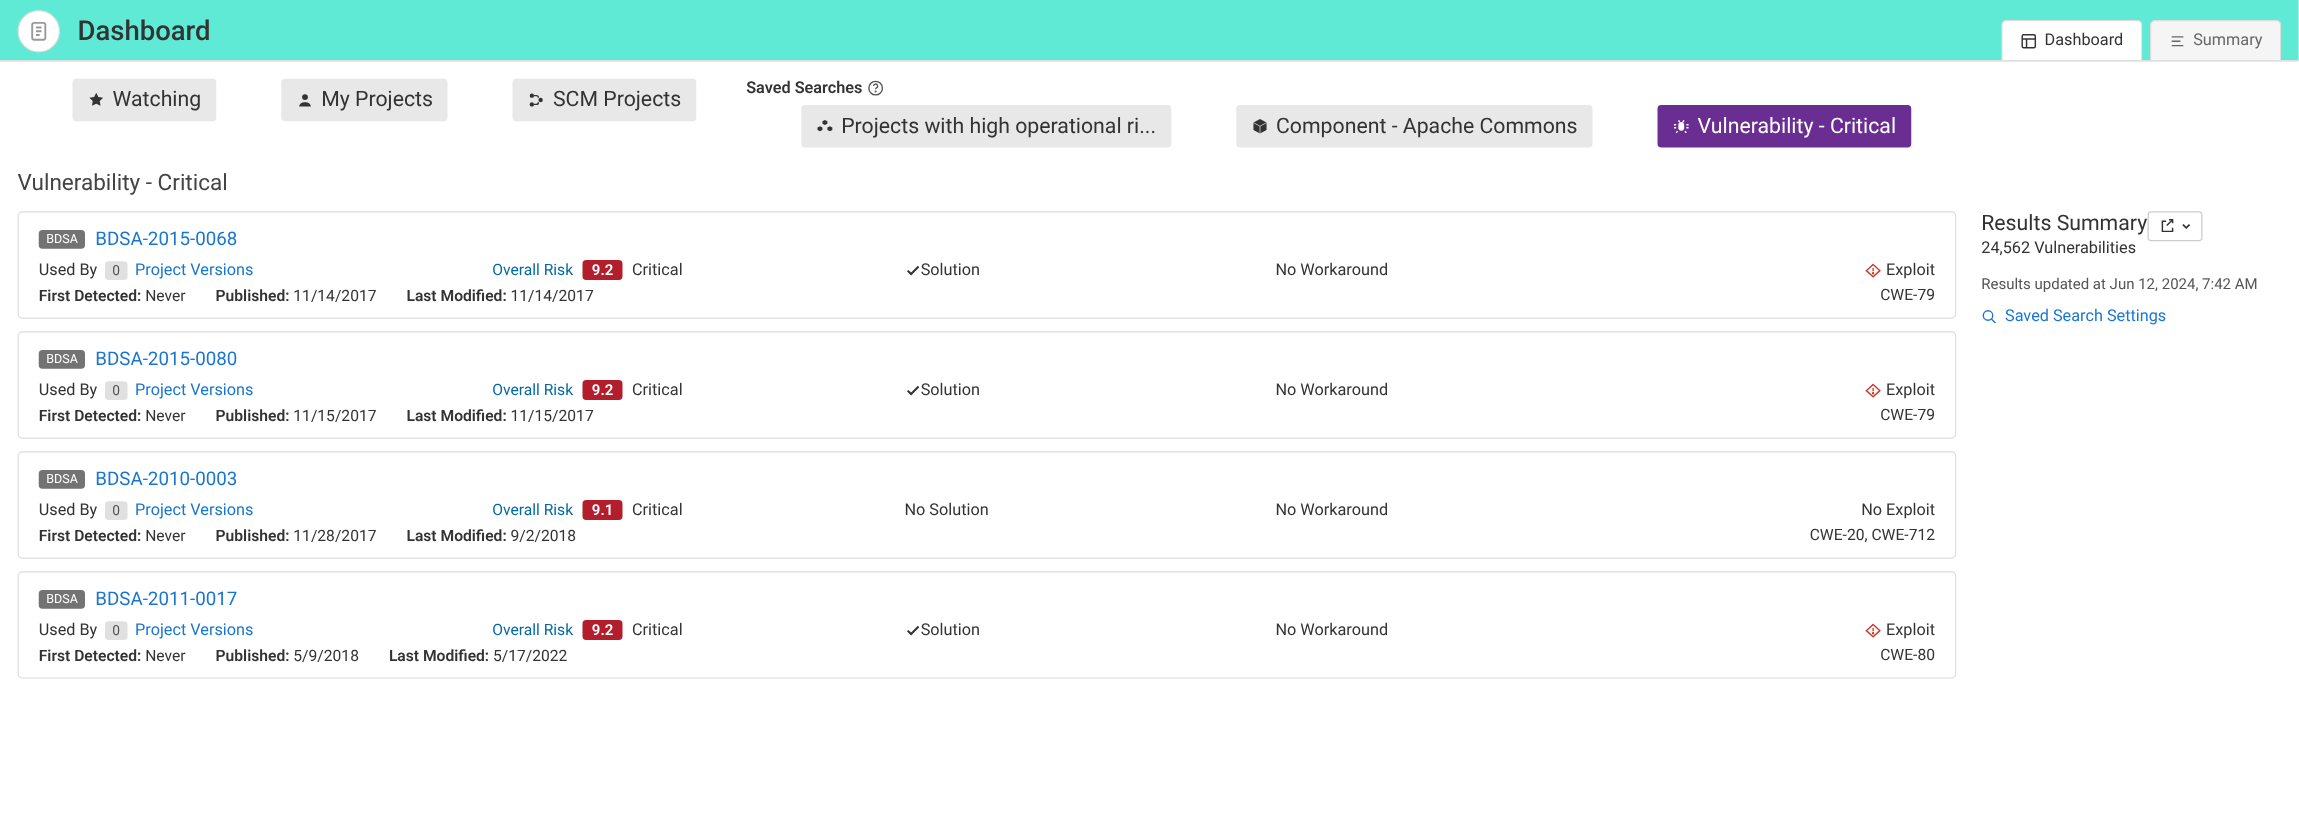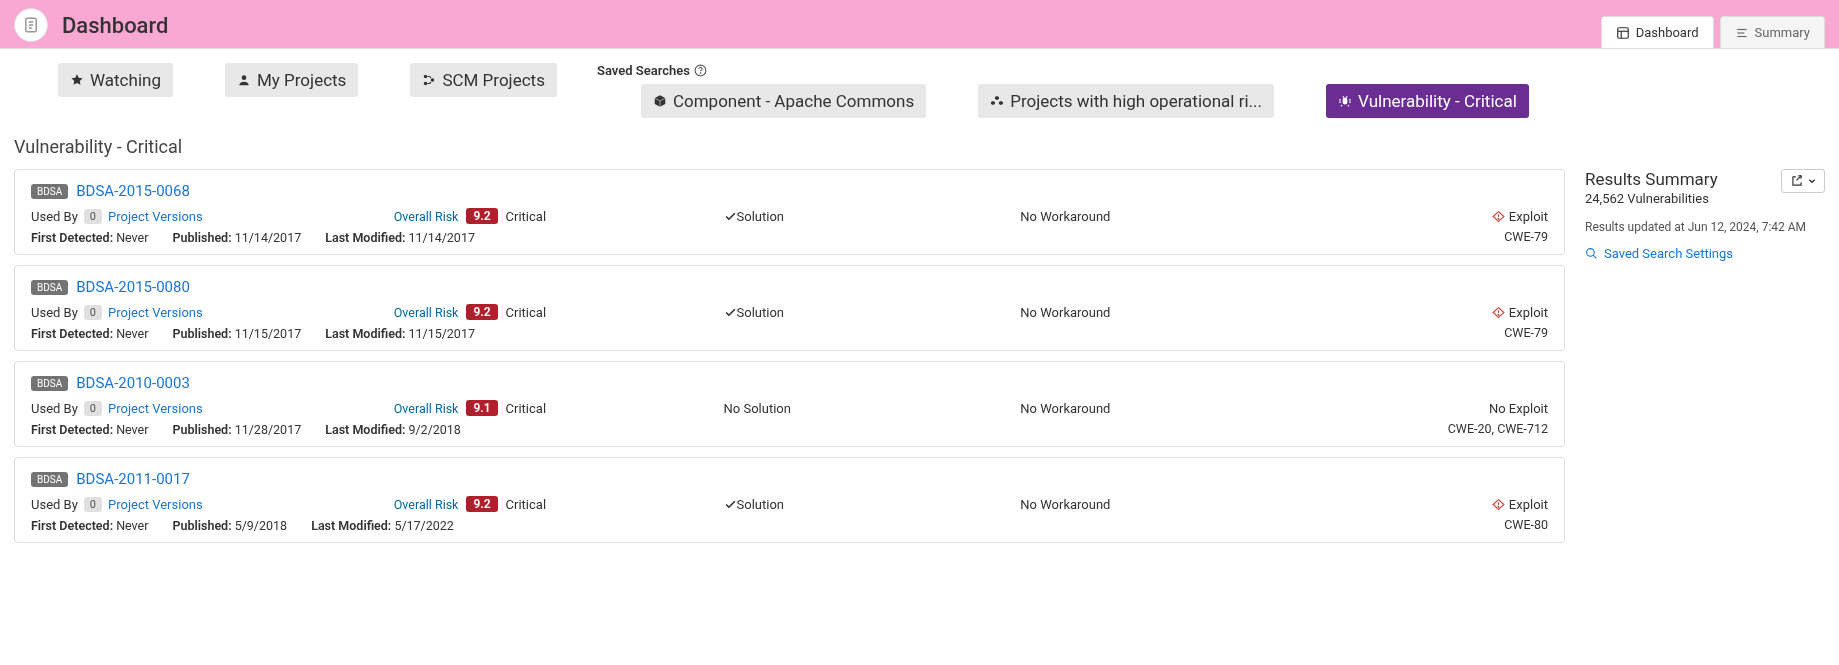--- a/index.html
+++ b/index.html
@@ -6,21 +6,21 @@
   body {
     font-family: -apple-system, BlinkMacSystemFont, "Segoe UI", Roboto, sans-serif;
     font-size: 13px;
     color: #333;
     background: #fff;
   }
   .header-bar {
     display: flex;
     align-items: center;
     justify-content: space-between;
-    background: #f9a8d4;
+    background: #5eead4;
     border-bottom: 1px solid #ddd;
     padding: 8px 14px 6px 14px;
     position: relative;
   }
   .header-left { display: flex; align-items: center; gap: 14px; }
   .doc-icon {
     width: 34px; height: 34px; border-radius: 50%;
     background: #fff; border: 1px solid #ddd;
     display: flex; align-items: center; justify-content: center;
     color: #999;
@@ -128,21 +128,21 @@
   .card-meta {
     display: flex; gap: 24px; font-size: 12.5px; color: #333;
   }
   .card-meta .k { font-weight: 600; }
   .cwe-row { display:flex; justify-content:flex-end; margin-top:-16px; font-size:12.5px; color:#333; }
 
   .summary {
     width: 240px;
     display: flex; flex-direction: column; gap: 6px;
   }
-  .summary-top { display: flex; justify-content: space-between; align-items: flex-start; }
+  .summary-top { display: flex; align-items: flex-start; }
   .summary-title { font-size: 17px; font-weight: 400; color:#333; }
   .summary-count { font-size: 13px; color:#333; margin-top:2px; }
   .export-btn {
     border: 1px solid #ccc; border-radius: 3px;
     padding: 4px 8px; display:flex; align-items:center; gap:4px;
     background:#fff; cursor:pointer;
   }
   .summary-updated { font-size: 12px; color:#555; margin-top:8px; }
   .saved-link { color:#1976d2; font-size:13px; margin-top:6px; display:flex; align-items:center; gap:6px; cursor:pointer; }
 
@@ -227,33 +227,33 @@
         <svg width="13" height="13" viewBox="0 0 24 24" fill="none" stroke="#555" stroke-width="2">
             <circle cx="12" cy="12" r="10"></circle>
             <path d="M9 9a3 3 0 1 1 4 2.8c-.7.4-1 1-1 1.7"></path>
             <circle cx="12" cy="17" r="0.6" fill="#555"></circle>
           </svg>
       </div>
       <div class="chips" id="search-chips">
           <div class="chip">
             <span style="color: rgb(51, 51, 51);">
               <svg width="14" height="14" viewBox="0 0 24 24" fill="#333">
-                <path d="M12 2l9 5v10l-9 5-9-5V7z"></path>
-                <path d="M3 7l9 5 9-5M12 12v10" stroke="#e8e8e8" stroke-width="1" fill="none"></path>
-              </svg>
-            </span>
-            <span>Component - Apache Commons</span>
+                <path d="M12 2l4 2v4l-4 2-4-2V4zM4 12l4 2v4l-4 2-4-2v-4zm16 0l4 2v4l-4 2-4-2v-4z" transform="scale(0.85) translate(2,2)"></path>
+              </svg>
+            </span>
+            <span>Projects with high operational ri...</span>
           </div>
           <div class="chip">
             <span style="color: rgb(51, 51, 51);">
               <svg width="14" height="14" viewBox="0 0 24 24" fill="#333">
-                <path d="M12 2l4 2v4l-4 2-4-2V4zM4 12l4 2v4l-4 2-4-2v-4zm16 0l4 2v4l-4 2-4-2v-4z" transform="scale(0.85) translate(2,2)"></path>
-              </svg>
-            </span>
-            <span>Projects with high operational ri...</span>
+                <path d="M12 2l9 5v10l-9 5-9-5V7z"></path>
+                <path d="M3 7l9 5 9-5M12 12v10" stroke="#e8e8e8" stroke-width="1" fill="none"></path>
+              </svg>
+            </span>
+            <span>Component - Apache Commons</span>
           </div>
           <div class="chip active">
             <span style="color: rgb(255, 255, 255);">
               <svg width="14" height="14" viewBox="0 0 24 24" fill="currentColor">
                 <path d="M12 6a4 4 0 0 1 4 4v4a4 4 0 0 1-8 0v-4a4 4 0 0 1 4-4z"></path>
                 <path d="M8 4l2 2M16 4l-2 2M5 10H2M5 14H2M22 10h-3M22 14h-3M7 19l-2 2M17 19l2 2" stroke="currentColor" stroke-width="2" fill="none"></path>
               </svg>
             </span>
             <span>Vulnerability - Critical</span>
           </div>

